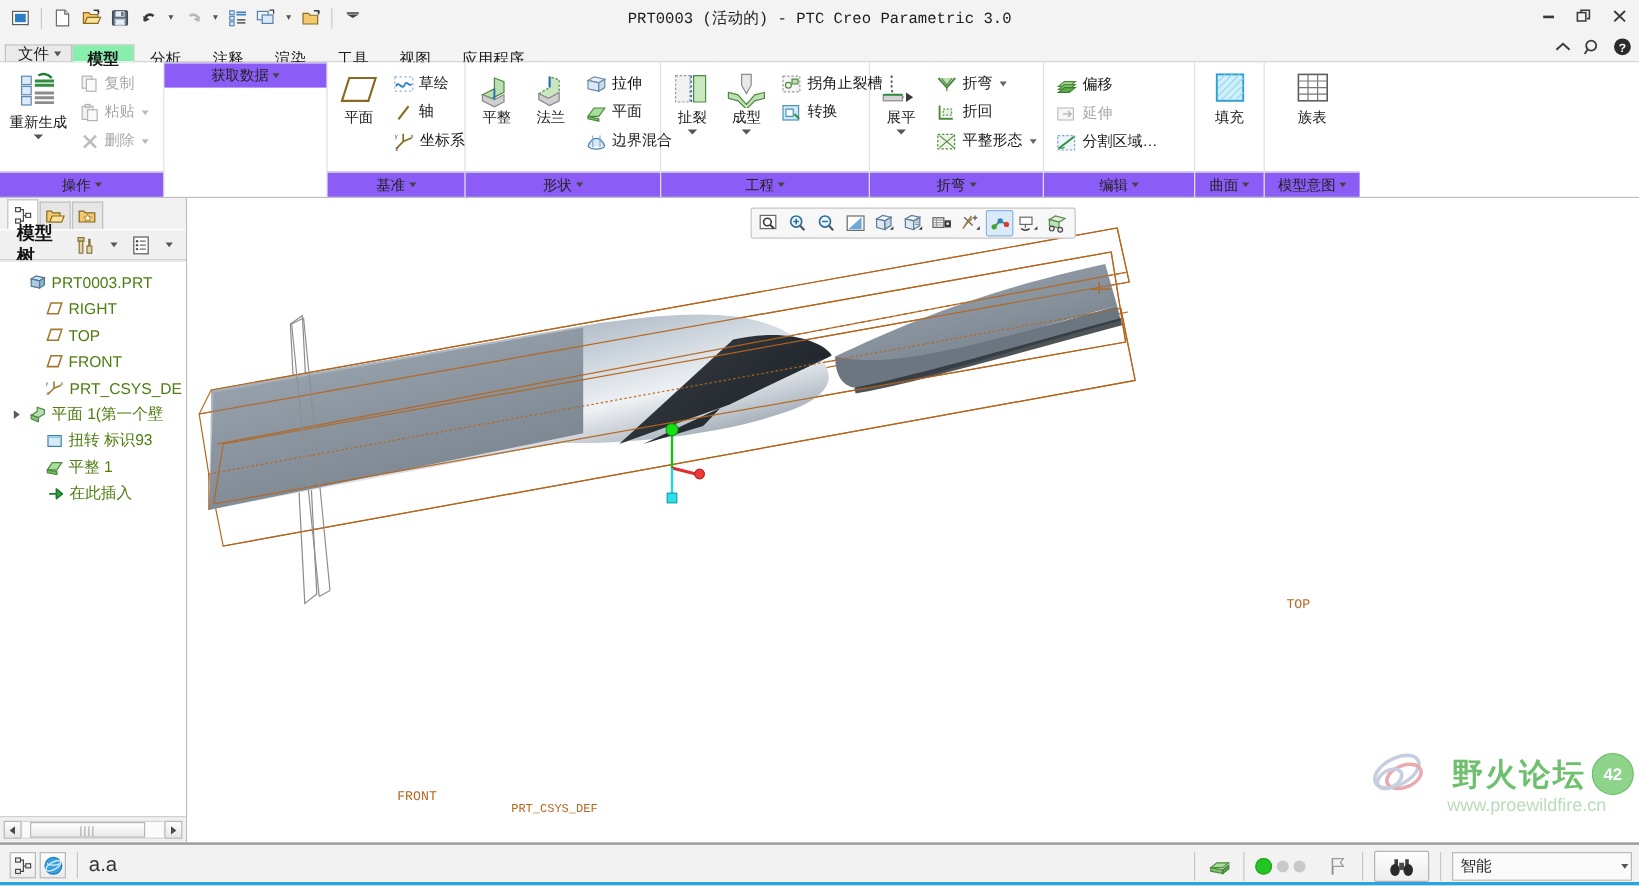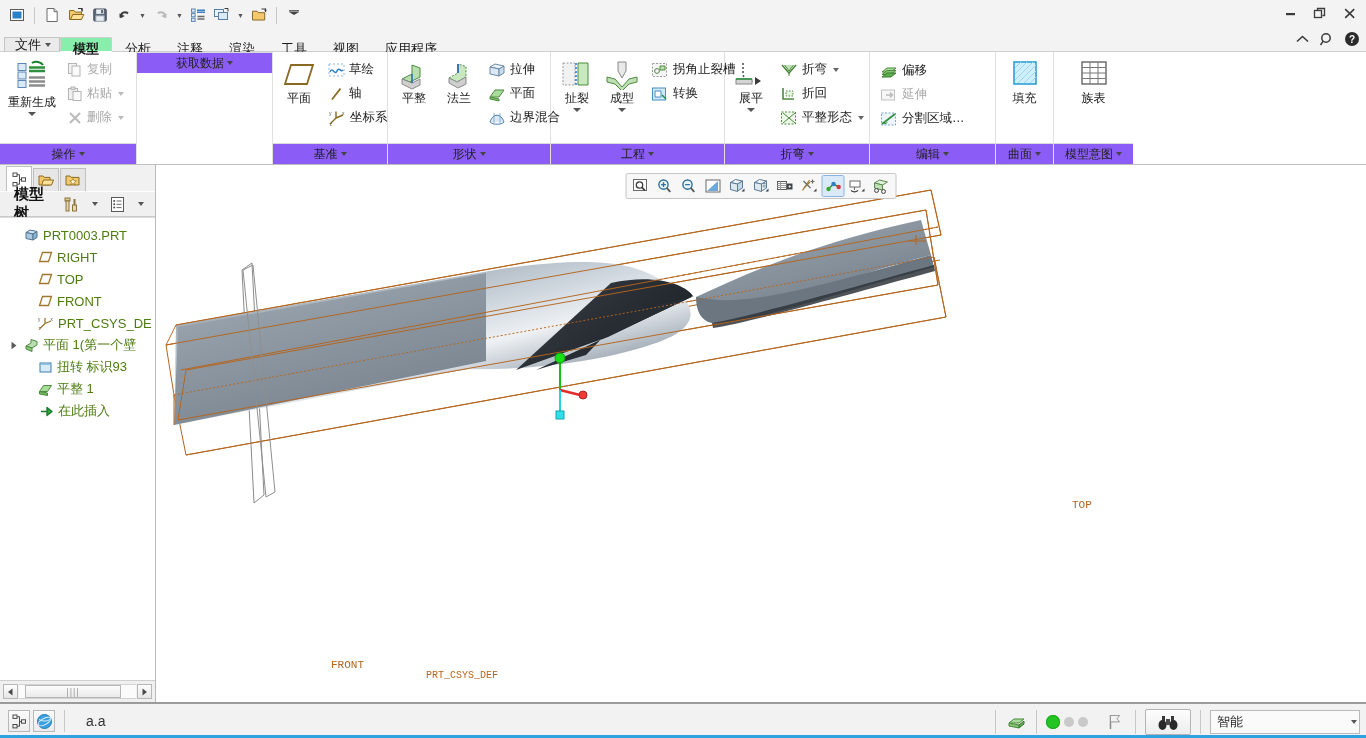--- a/index.html
+++ b/index.html
@@ -118,21 +118,21 @@
   .gbtn.active { background:#dbeaf8; border-color:#8ab4dd; }
 
   
   .statusbar {
     flex:0 0 36px; height:36px; background:#f2f2f2; border-top:2px solid #9b9b9b;
     display:flex; align-items:center; position:relative;
   }
   .sb-left { display:flex; align-items:center; gap:3px; padding-left:8px; }
   .sb-ico { width:22px;height:22px;border:1px solid #b8b8b8;background:linear-gradient(#fcfcfc,#ececec);display:flex;align-items:center;justify-content:center;cursor:default;}
   .sb-sep { width:1px;height:22px;background:#c8c8c8;margin:0 6px; }
-  .sb-msg { font-size:14px; color:#333;margin-left:12px; }
+  .sb-msg { font-size:17px; color:#333; }
   .sb-right { position:absolute; right:0; top:0; height:36px; display:flex; align-items:center; gap:0px; }
   .sb-rsep { width:1px;height:24px;background:#c8c8c8;margin:0 9px; }
   .dots { display:flex; align-items:center; gap:4px; }
   .dot { width:10px;height:10px;border-radius:50%;background:#c9c9c9; }
   .dot.on { width:14px;height:14px;background:#25c425; box-shadow:inset 0 0 0 1px #1da81d;}
   .sb-btn { width:46px;height:26px;border:1px solid #b4b4b4;background:linear-gradient(#fdfdfd,#ededed);display:flex;align-items:center;justify-content:center;cursor:default;border-radius:2px;}
   .smart-box {
     width:150px;height:24px;border:1px solid #b9b9b9;background:#fafafa;display:flex;align-items:center;
     justify-content:space-between; padding:0 2px 0 6px; font-size:13px; color:#2a2a2a;
   }
@@ -218,20 +218,21 @@
           </svg>
       </div>
       <div class="qsep"></div>
       <div class="qicon">
         <svg width="14" height="14" viewBox="0 0 14 14">
             <path d="M2 4h10l-5 3z" fill="#444"></path>
             <rect x="2" y="2.2" width="10" height="1.3" fill="#444"></rect>
           </svg>
       </div>
     </div>
+    <div class="title-text">PRT0003 (活动的) - PTC Creo Parametric 3.0</div>
     <div class="wincontrols">
       <div class="wc">
         <svg width="13" height="13" viewBox="0 0 13 13">
             <rect x="2" y="6" width="9" height="2.2" fill="#3a3a3a"></rect>
           </svg>
       </div>
       <div class="wc">
         <svg width="14" height="13" viewBox="0 0 14 13">
             <rect x="1.5" y="3.5" width="7" height="7" fill="none" stroke="#3a3a3a" stroke-width="1.3"></rect>
             <path d="M4.5 3.5V1.5h7v7h-2" fill="none" stroke="#3a3a3a" stroke-width="1.3"></path>
@@ -914,20 +915,37 @@
         <g stroke="#b5651d" stroke-width="1" fill="none">
           <path d="M760 80 L760 70 M753 76 L770 76"></path>
         </g>
       </svg>
 
       <div style="position:absolute; left:916px; top:334px; font-family:'Liberation Mono',monospace; font-size:11px; color:#b5651d;">TOP</div>
       <div style="position:absolute; left:175px; top:494px; font-family:'Liberation Mono',monospace; font-size:11px; color:#b5651d;">FRONT</div>
 
       <div style="position:absolute; left:270px; top:505px; font-family:'Liberation Mono',monospace; font-size:10px; color:#b5651d;">PRT_CSYS_DEF</div>
 
+      <div class="watermark">
+        <div style="display:flex; align-items:center; gap:4px;">
+          <svg width="64" height="44" viewBox="0 0 64 44">
+            <ellipse cx="22" cy="20" rx="20" ry="11" fill="none" stroke="#c6cfe0" stroke-width="3" transform="rotate(-28 22 20)"></ellipse>
+            <ellipse cx="28" cy="24" rx="15" ry="9" fill="none" stroke="#e8aab0" stroke-width="3" transform="rotate(-22 28 24)"></ellipse>
+            <ellipse cx="16" cy="26" rx="11" ry="7" fill="none" stroke="#c6cfe0" stroke-width="3" transform="rotate(-30 16 26)"></ellipse>
+          </svg>
+          <div>
+            <div class="wm-text">野火论坛</div>
+          </div>
+          <svg width="36" height="36" viewBox="0 0 36 36">
+            <circle cx="18" cy="18" r="17" fill="#8ed48a" stroke="#6bbf66"></circle>
+            <text x="18" y="23" font-size="14" fill="#fff" text-anchor="middle" font-family="Liberation Sans, sans-serif" font-weight="bold">42</text>
+          </svg>
+        </div>
+        <div class="wm-url" style="margin-left:64px">www.proewildfire.cn</div>
+      </div>
     </div>
   </div>
 
   <div class="statusbar">
     <div class="sb-left">
       <div class="sb-ico">
         <svg width="15" height="15" viewBox="0 0 15 15">
             <rect x="1" y="1" width="4" height="3.4" fill="none" stroke="#4a4a4a"></rect>
             <rect x="1" y="10.5" width="4" height="3.4" fill="none" stroke="#4a4a4a"></rect>
             <rect x="9.5" y="5.8" width="4" height="3.4" fill="none" stroke="#4a4a4a"></rect>

